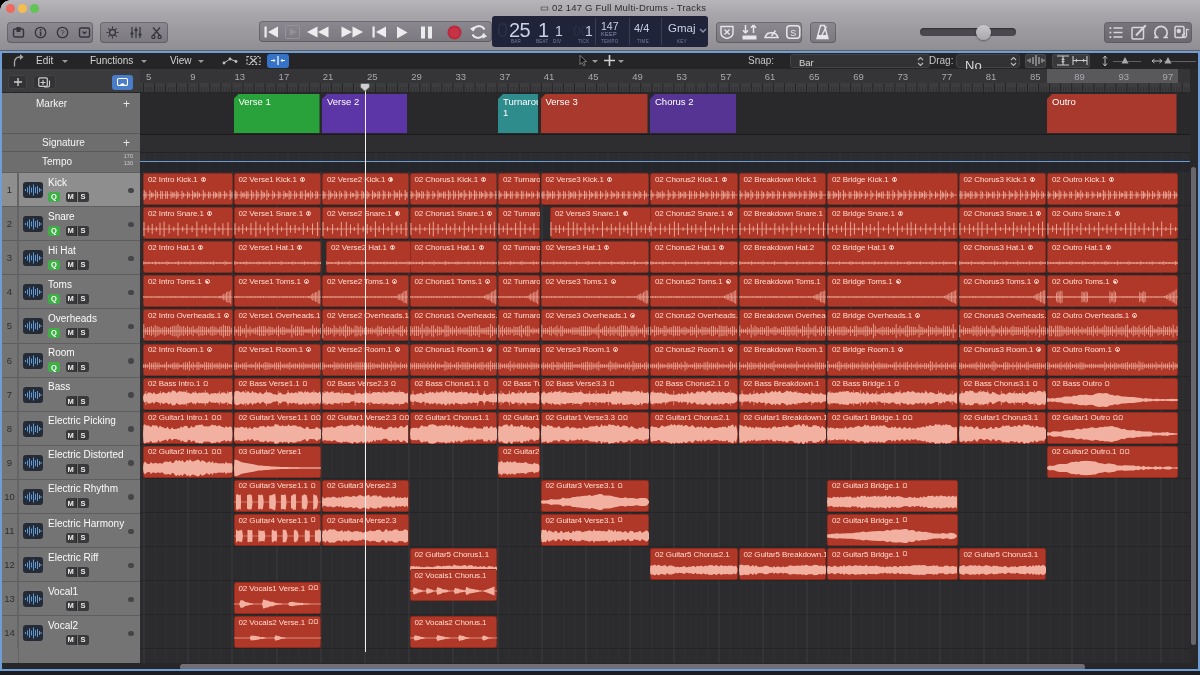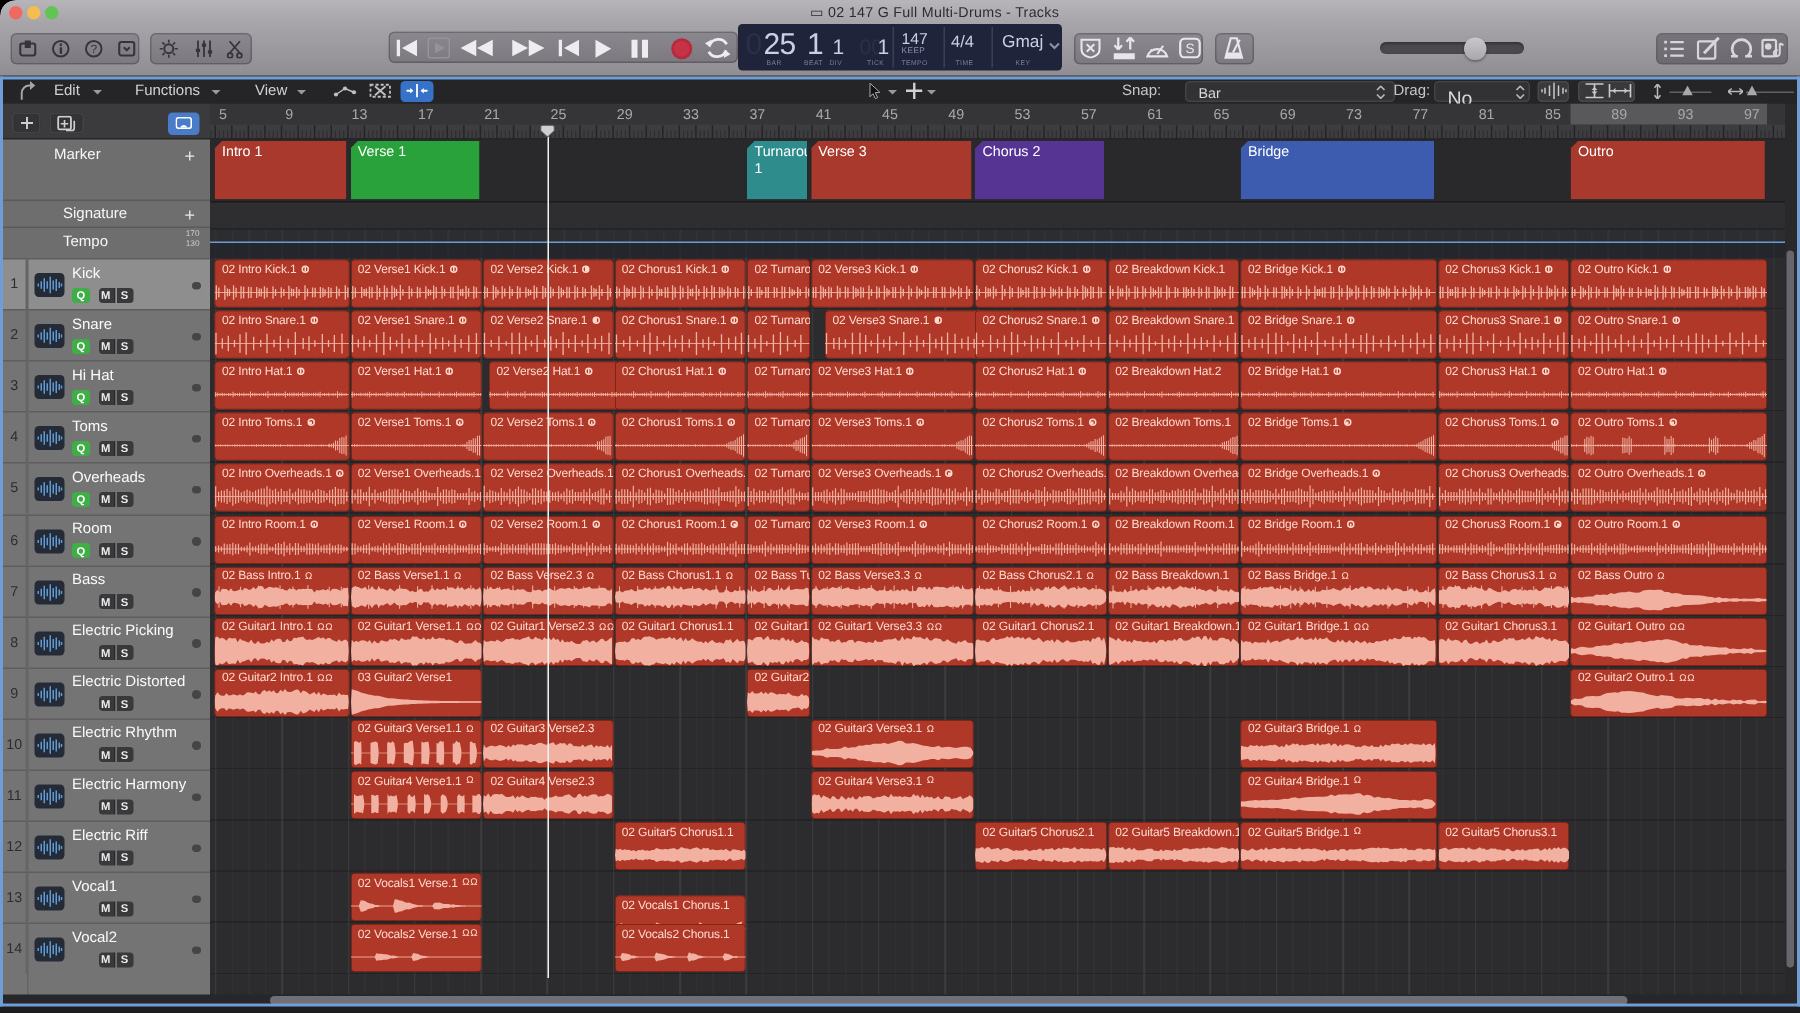--- a/index.html
+++ b/index.html
@@ -385,26 +385,25 @@
         <span style="position:absolute;left:40px;top:3px">Signature</span>
         <span style="position:absolute;right:10px;top:2px;font-size:12px;color:#e8e8e8">+</span>
       </div>
       <div class="lrow" style="top:59px;height:20px">
         <span style="position:absolute;left:40px;top:4px">Tempo</span>
         <span style="position:absolute;right:7px;top:1px;font-size:5.5px;color:#cdcdcd">170</span>
         <span style="position:absolute;right:7px;top:8px;font-size:5.5px;color:#cdcdcd">130</span>
       </div>
     </div>
     <div id="markerlane">
-      <div class="mk" style="left:3px;width:88.0px;background:#a8392c">Intro 1</div>
       <div class="mk" style="left:93.5px;width:86.0px;background:#2aa23c">Verse 1</div>
+      <div class="mk" style="left:182px;width:85.0px;background:#5c35a6">Verse 2</div>
       <div class="mk" style="left:358px;width:40.0px;background:#2e8c8c">Turnaround 1</div>
       <div class="mk" style="left:400.5px;width:107.0px;background:#a8392c">Verse 3</div>
       <div class="mk" style="left:510px;width:86.0px;background:#553493">Chorus 2</div>
-      <div class="mk" style="left:687px;width:129.0px;background:#3e5caf">Bridge</div>
       <div class="mk" style="left:907px;width:129.5px;background:#a8392c">Outro</div>
     </div>
     <div id="siglane"></div>
     <div id="tmplane">
       <div class="abs" style="left:0;top:0;width:1050px;height:19.5px;background:repeating-linear-gradient(90deg,rgba(255,255,255,0.03) 0 1px,transparent 1px 11.05px);background-position:3.5px 0"></div>
       <div class="abs" style="left:0;top:8px;width:1050px;height:1.6px;background:#6c9bd2"></div>
       <div class="abs" style="left:0;top:9.6px;width:1050px;height:9.9px;background:rgba(30,32,38,0.45)"></div>
     </div>
     <div id="headers">
       <div class="hrow" style="top:0.0px;background:#8e8e8e">
@@ -1309,21 +1308,21 @@
       </div>
       <div class="reg" style="left:93.5px;top:410.2px;width:87.5px">
         <div class="rl">02 Vocals1 Verse.1<span class="om">ΩΩ</span></div>
         <svg class="wv" width="88" height="20" viewBox="0 0 88 20">
           <polygon points="5.2,9.8 6.5,6.2 8.1,6.3 9.7,6.8 11.2,7.9 12.8,8.3 14.4,8.5 16.1,9.3 17.7,9.3 19.2,9.8 19.2,10.2 17.7,10.7 16.1,10.7 14.4,11.5 12.8,11.7 11.2,12.1 9.7,13.2 8.1,13.7 6.5,13.8 5.2,10.2" fill="#f1b0a0"></polygon>
           <polygon points="28.0,9.8 29.2,5.5 30.8,5.7 32.4,6.4 34.0,6.5 35.6,7.4 37.2,7.8 38.8,7.7 40.4,8.4 42.0,8.9 43.6,9.2 45.2,9.6 46.8,9.5 48.0,9.8 48.0,10.2 46.8,10.5 45.2,10.4 43.6,10.8 42.0,11.1 40.4,11.6 38.8,12.3 37.2,12.2 35.6,12.6 34.0,13.5 32.4,13.6 30.8,14.3 29.2,14.5 28.0,10.2" fill="#f1b0a0"></polygon>
           <polygon points="54.2,9.8 55.5,7.9 57.1,7.9 58.7,7.7 60.3,8.2 61.9,8.6 63.5,8.7 65.1,8.7 66.7,9.1 68.2,8.8 69.8,9.4 71.4,9.4 73.0,9.6 74.6,9.8 76.2,9.7 76.2,9.8 76.2,10.2 76.2,10.3 74.6,10.2 73.0,10.4 71.4,10.6 69.8,10.6 68.2,11.2 66.7,10.9 65.1,11.3 63.5,11.3 61.9,11.4 60.3,11.8 58.7,12.3 57.1,12.1 55.5,12.1 54.2,10.2" fill="#f1b0a0"></polygon>
           <path d="M0 10H87.5" stroke="#f1b0a0" stroke-width="0.8" opacity="0.9" fill="none"></path>
         </svg>
       </div>
-      <div class="reg" style="left:269.5px;top:425px;width:87.5px">
+      <div class="reg" style="left:269.5px;top:397px;width:87.5px">
         <div class="rl">02 Vocals1 Chorus.1</div>
         <svg class="wv" width="88" height="20" viewBox="0 0 88 20">
           <polygon points="2.6,9.8 3.8,6.3 5.4,7.0 7.0,7.4 8.6,8.4 10.2,8.4 11.8,9.2 13.4,9.7 14.6,9.8 14.6,10.2 13.4,10.3 11.8,10.8 10.2,11.6 8.6,11.6 7.0,12.6 5.4,13.0 3.8,13.7 2.6,10.2" fill="#f1b0a0"></polygon>
           <polygon points="15.8,9.8 16.9,7.1 18.6,7.6 20.2,8.2 21.8,8.4 23.4,9.6 25.0,9.8 25.8,9.8 25.8,10.2 25.0,10.2 23.4,10.4 21.8,11.6 20.2,11.8 18.6,12.4 16.9,12.9 15.8,10.2" fill="#f1b0a0"></polygon>
           <polygon points="26.2,9.8 27.4,6.0 29.1,6.7 30.7,7.0 32.2,7.9 33.9,8.4 35.5,8.6 37.1,8.7 38.7,9.8 40.2,9.8 40.2,10.2 38.7,10.2 37.1,11.3 35.5,11.4 33.9,11.6 32.2,12.1 30.7,13.0 29.1,13.3 27.4,14.0 26.2,10.2" fill="#f1b0a0"></polygon>
           <polygon points="43.8,9.8 45.0,6.8 46.6,7.6 48.2,7.5 49.8,8.5 51.4,8.4 53.0,9.0 54.6,9.3 55.8,9.8 55.8,10.2 54.6,10.7 53.0,11.0 51.4,11.6 49.8,11.5 48.2,12.5 46.6,12.4 45.0,13.2 43.8,10.2" fill="#f1b0a0"></polygon>
           <polygon points="55.1,9.8 56.3,5.9 57.9,6.6 59.5,7.5 61.1,7.7 62.7,8.1 64.3,8.2 65.9,8.7 67.5,8.7 69.1,9.6 70.7,9.6 71.1,9.8 71.1,10.2 70.7,10.4 69.1,10.4 67.5,11.3 65.9,11.3 64.3,11.8 62.7,11.9 61.1,12.3 59.5,12.5 57.9,13.4 56.3,14.1 55.1,10.2" fill="#f1b0a0"></polygon>
           <polygon points="73.5,9.8 84.5,5.4 84.5,14.6 73.5,10.2" fill="#f1b0a0"></polygon>
           <path d="M0 10H87.5" stroke="#f1b0a0" stroke-width="0.8" opacity="0.9" fill="none"></path>
         </svg>

